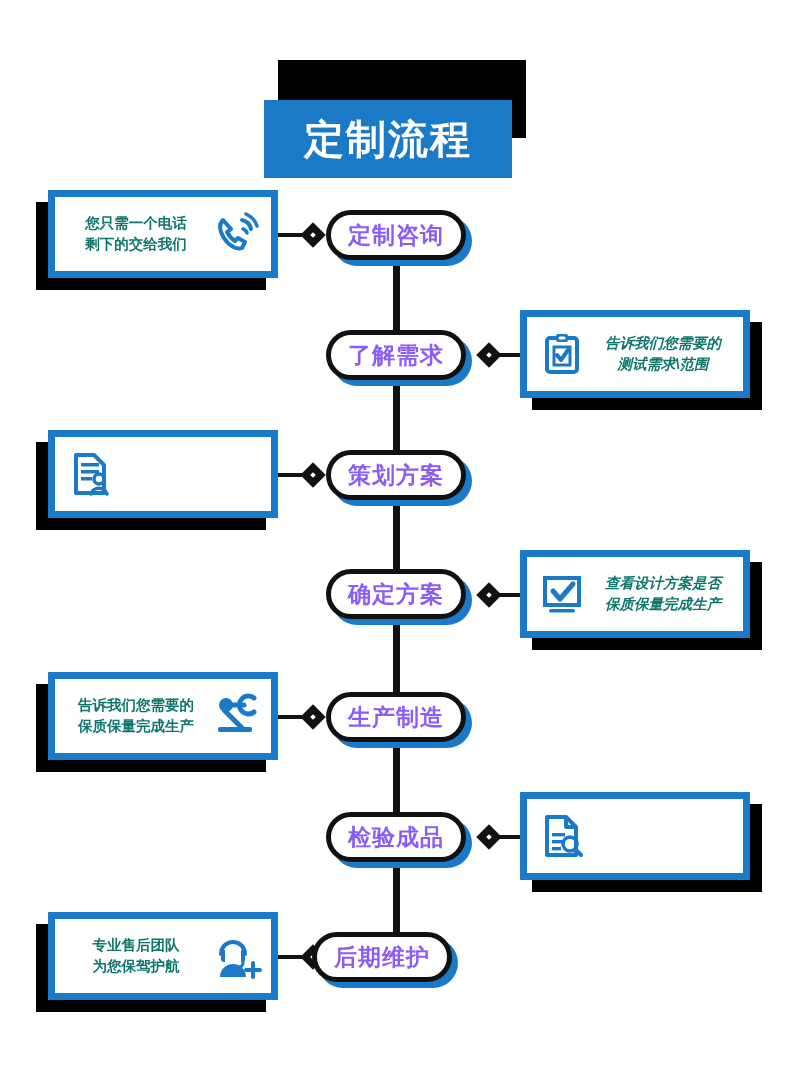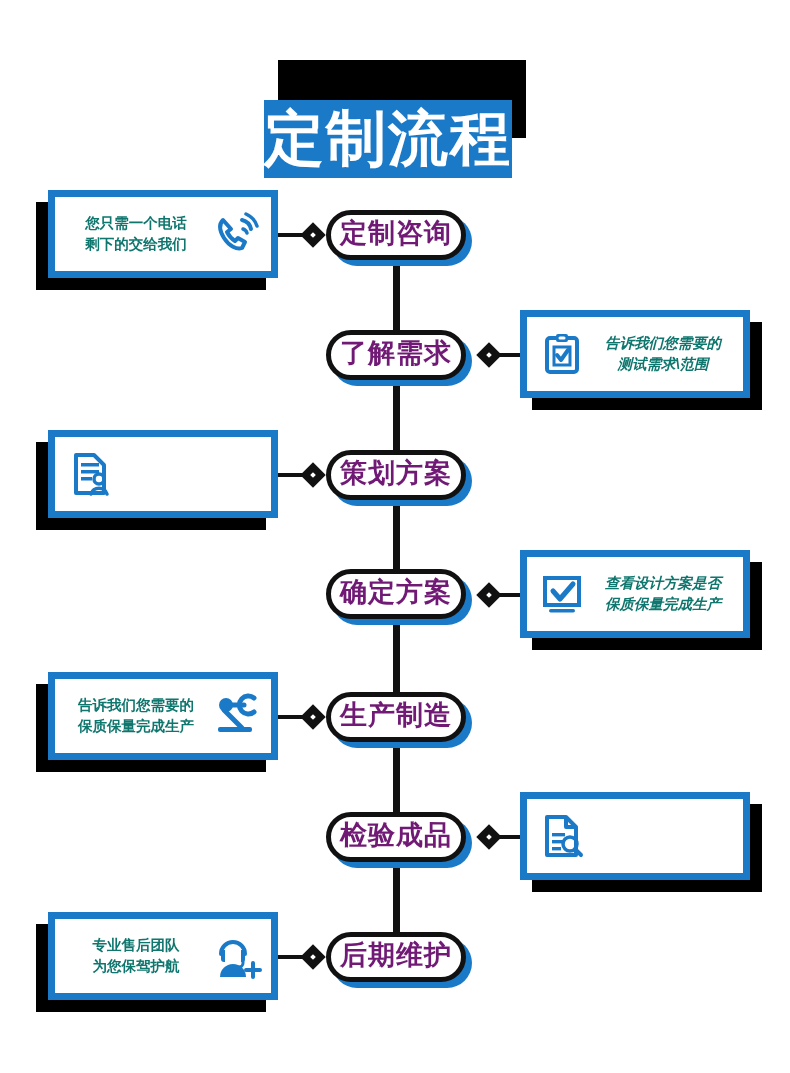--- a/index.html
+++ b/index.html
@@ -37,21 +37,21 @@
     top: 52px;
     width: 248px;
     height: 78px;
     background: #1b7ac7;
     display: flex;
     align-items: center;
     justify-content: center;
   }
   #title-text {
     color: #ffffff;
-    font-size: 60px;
+    font-size: 40px;
     font-weight: bold;
     letter-spacing: 2px;
     line-height: 1;
     white-space: nowrap;
   }
 
   
   .spine {
     position: absolute;
     left: 393px;
@@ -82,27 +82,26 @@
     height: 50px;
     box-sizing: border-box;
     border: 5px solid #111111;
     border-radius: 25px;
     background: #ffffff;
     display: flex;
     align-items: center;
     justify-content: center;
   }
   .node-label {
-    font-size: 27px;
+    font-size: 23px;
     font-weight: bold;
-    color: #701a75;
+    color: #8b5cf6;
     letter-spacing: 1px;
     line-height: 1;
     white-space: nowrap;
-    font-family: Liberation Mono, monospace;
   }
 
   
   .card {
     position: absolute;
     width: 230px;
     height: 88px;
   }
   .card-shadow {
     position: absolute;
@@ -376,18 +375,18 @@
         <path d="M10 47 a13 13 0 0 1 26 0" fill="#1b7ac7"></path>
         <path d="M43 33 v14 M36 40 h14" stroke="#1b7ac7" stroke-width="4" stroke-linecap="round"></path>
       </svg>
     </div>
   </div>
 </div>
 <div class="conn" style="left:278px; top:944px; width:54px;">
   <div class="conn-line" style="left:0; width:38px;"></div>
   <div class="conn-diamond" style="left:26px;"></div>
 </div>
-<div class="node" style="left:326px; top:932px;">
+<div class="node" style="left:312px; top:932px;">
   <div class="node-shadow"></div>
   <div class="node-box">
     <span class="node-label">后期维护</span>
   </div>
 </div>
 
 </body></html>

